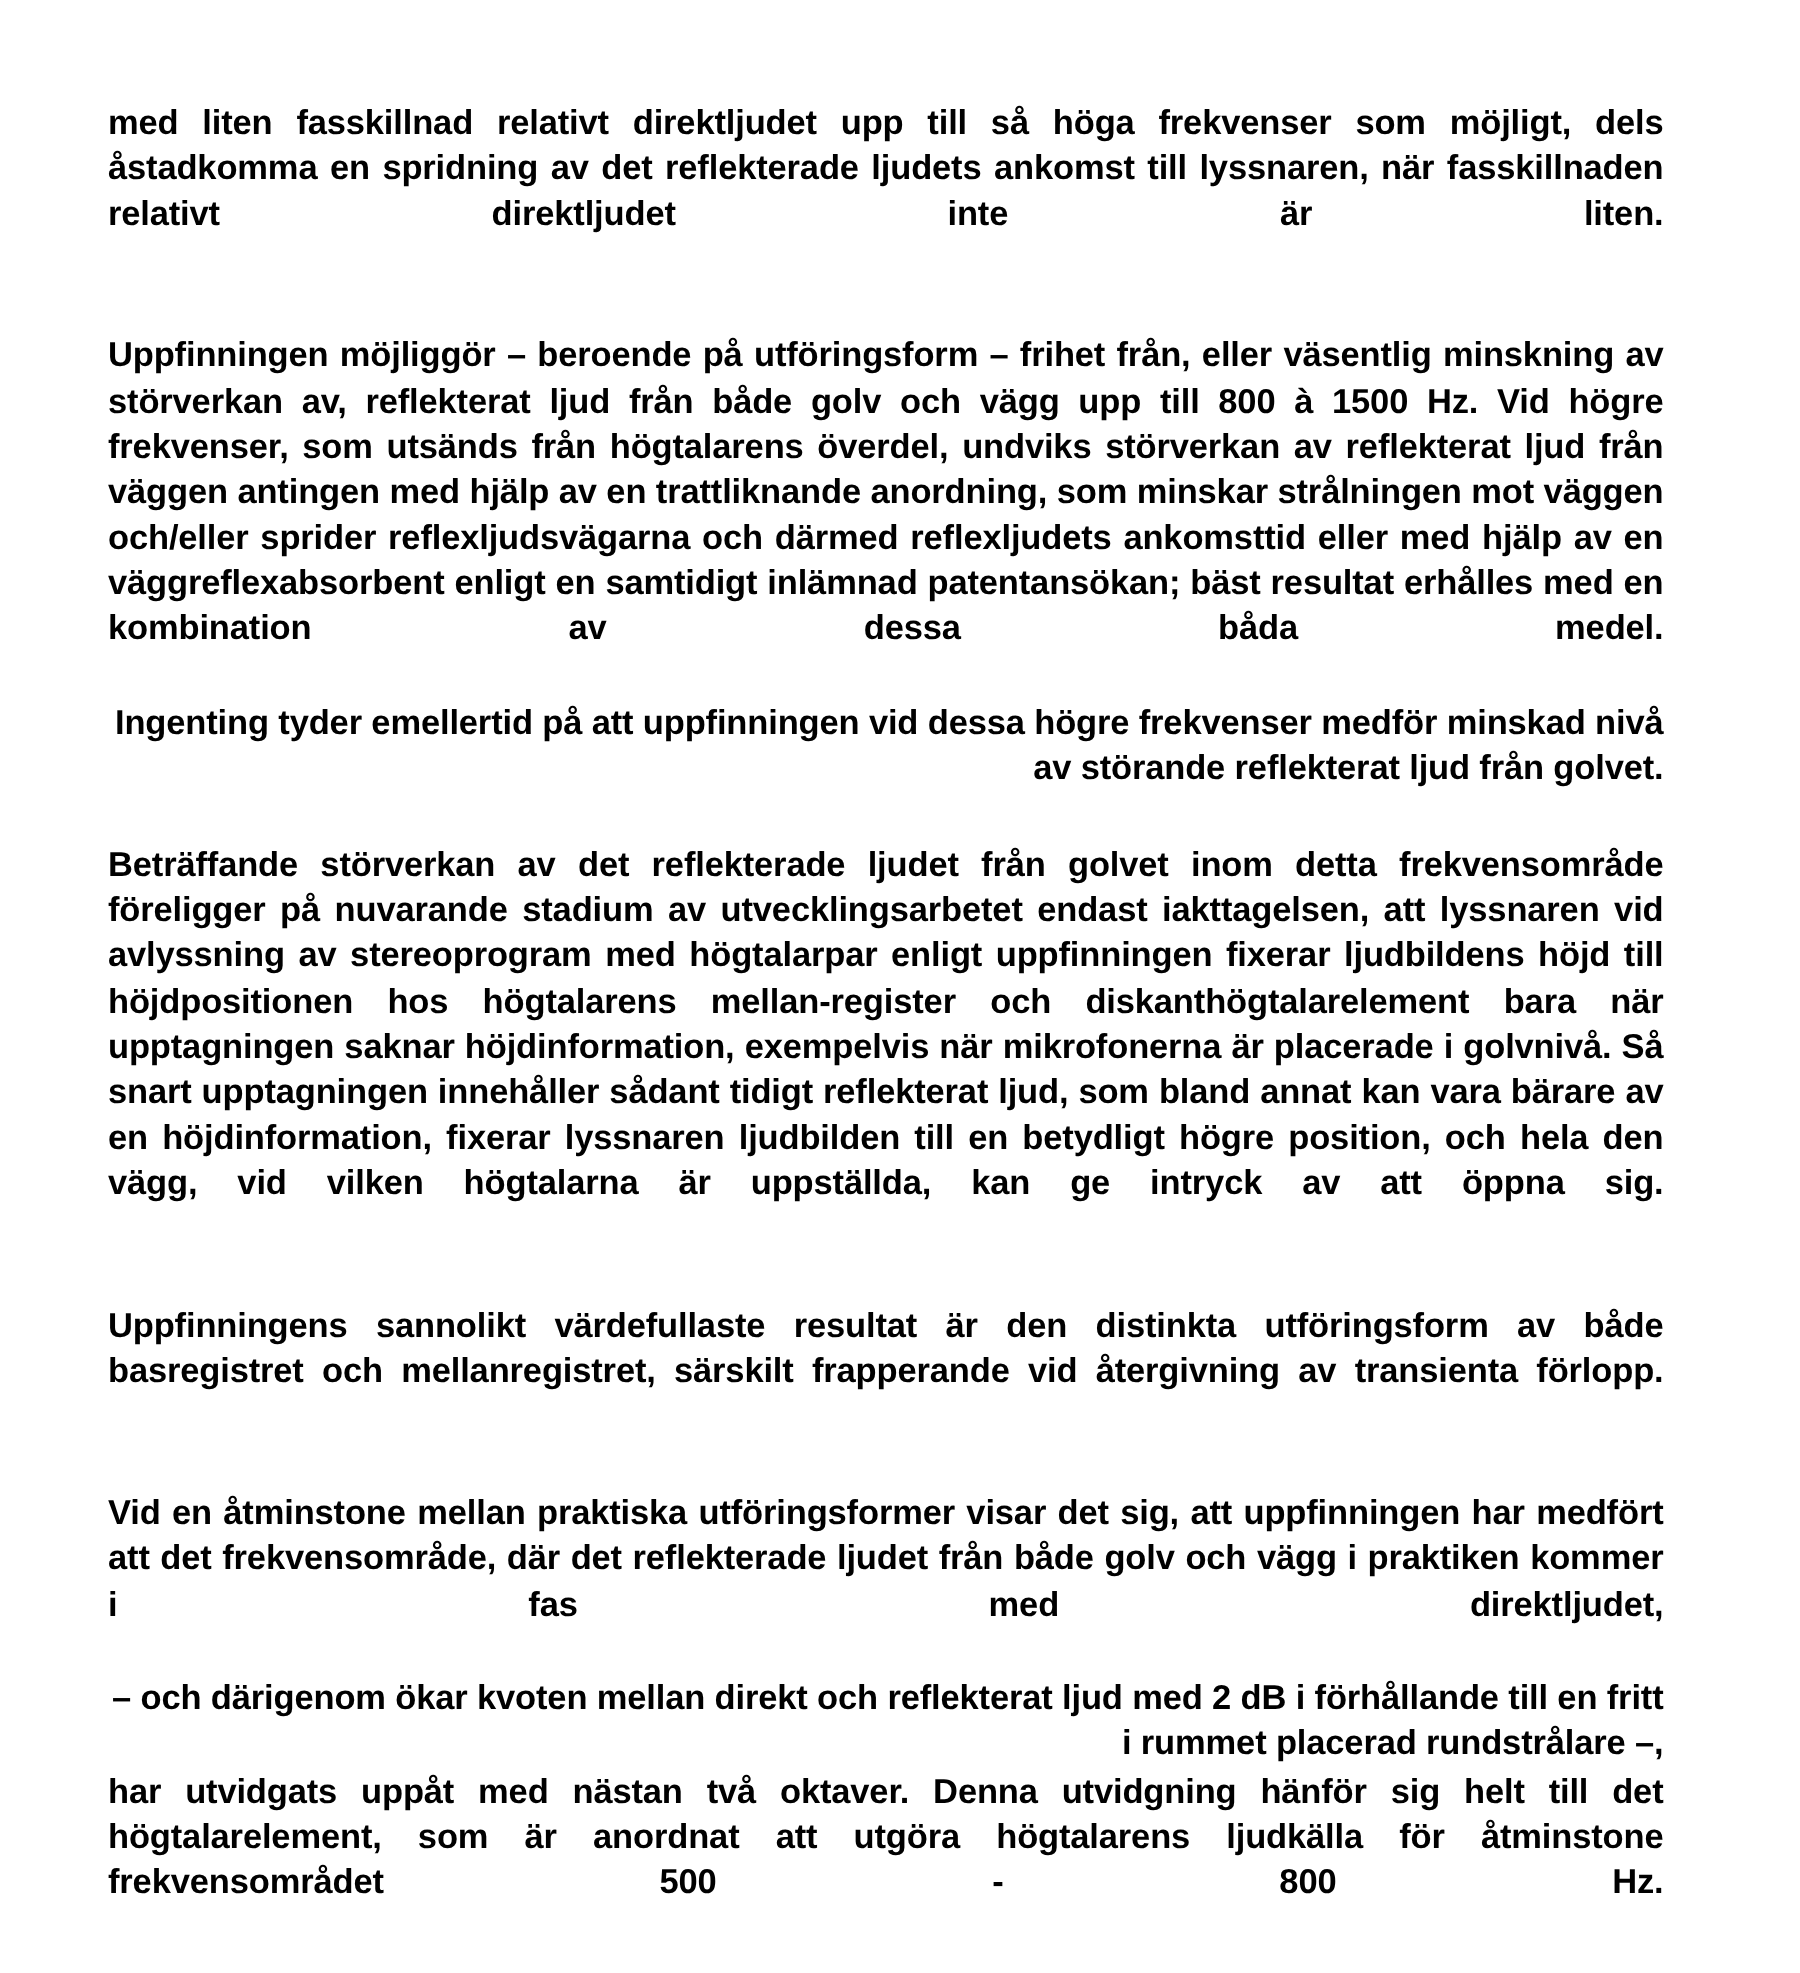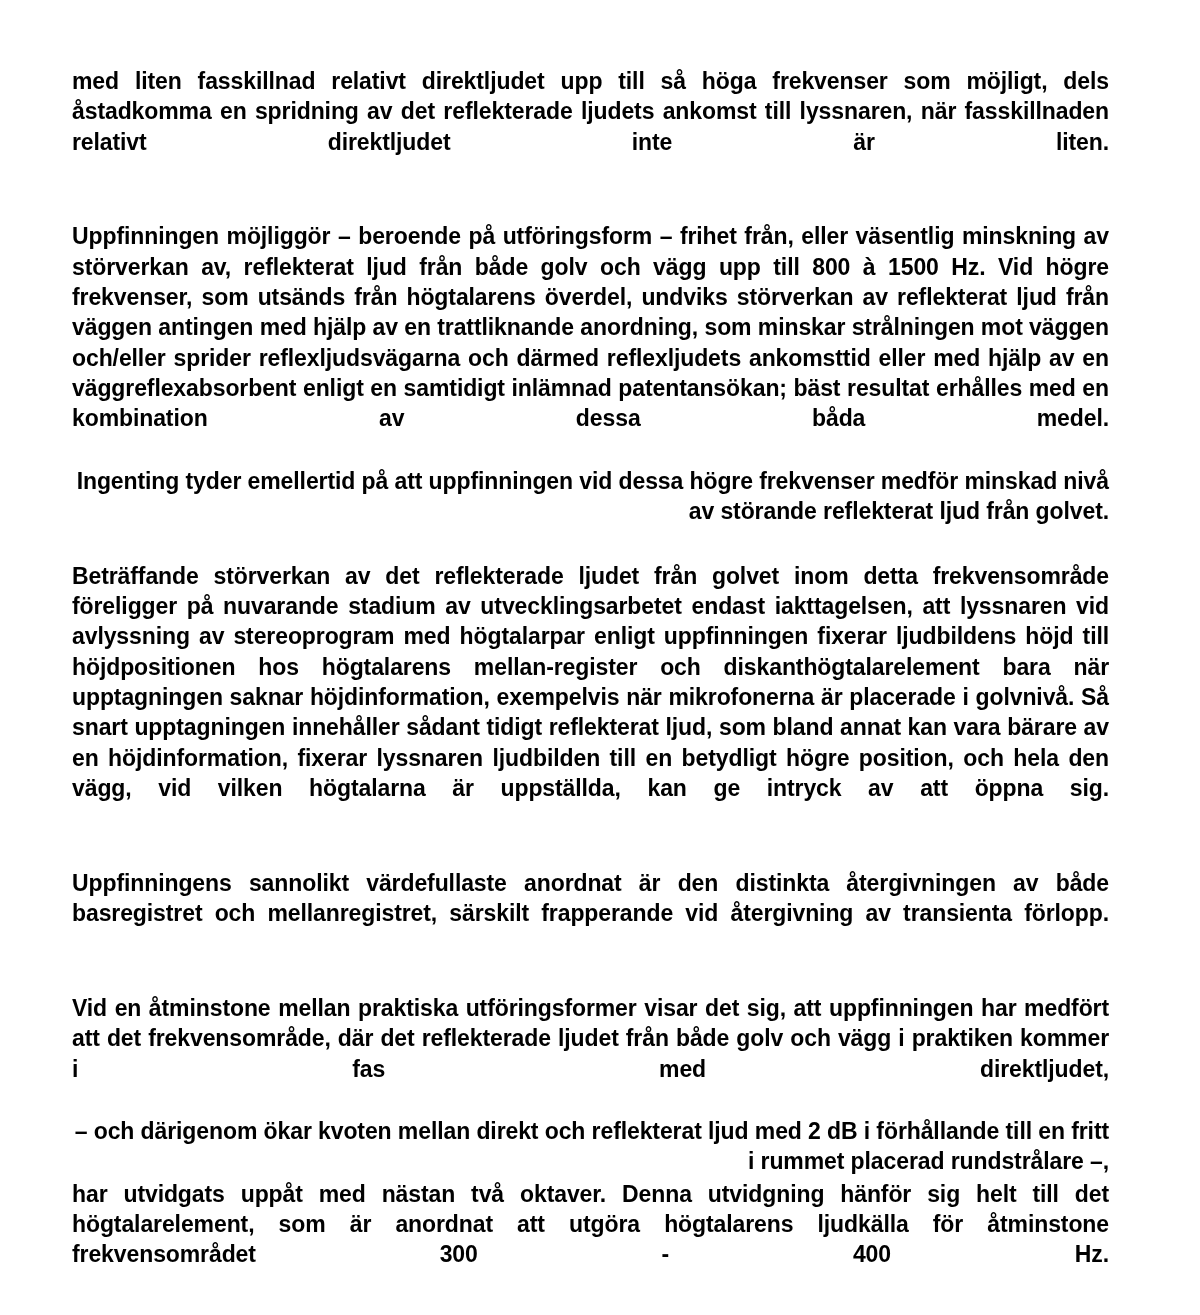--- a/index.html
+++ b/index.html
@@ -74,24 +74,24 @@
     <p class="para flow">Uppfinningen möjliggör – beroende på utföringsform – frihet från, eller väsentlig minskning av störverkan av, reflekterat ljud från både golv och vägg upp till 800 à 1500 Hz. Vid högre frekvenser, som utsänds från högtalarens överdel, undviks störverkan av reflekterat ljud från väggen antingen med hjälp av en trattliknande anordning, som minskar strålningen mot väggen och/eller sprider reflexljudsvägarna och därmed reflexljudets ankomsttid eller med hjälp av en väggreflexabsorbent enligt en samtidigt inlämnad patentansökan; bäst resultat erhålles med en kombination av dessa båda medel.</p>
 
     <p class="para plain">Ingenting tyder emellertid på att uppfinningen vid dessa högre frekvenser medför minskad nivå av störande reflekterat ljud från golvet.</p>
 
     <div class="gap-blank"></div>
 
     <p class="para flow">Beträffande störverkan av det reflekterade ljudet från golvet inom detta frekvensområde föreligger på nuvarande stadium av utvecklingsarbetet endast iakttagelsen, att lyssnaren vid avlyssning av stereoprogram med högtalarpar enligt uppfinningen fixerar ljudbildens höjd till höjdpositionen hos högtalarens mellan-register och diskanthögtalarelement bara när upptagningen saknar höjdinformation, exempelvis när mikrofonerna är placerade i golvnivå. Så snart upptagningen innehåller sådant tidigt reflekterat ljud, som bland annat kan vara bärare av en höjdinformation, fixerar lyssnaren ljudbilden till en betydligt högre position, och hela den vägg, vid vilken högtalarna är uppställda, kan ge intryck av att öppna sig.</p>
 
     <div class="gap-blank"></div>
 
-    <p class="para flow">Uppfinningens sannolikt värdefullaste anordnat är den distinkta återgivningen av både basregistret och mellanregistret, särskilt frapperande vid återgivning av transienta förlopp.</p>
+    <p class="para flow">Uppfinningens sannolikt värdefullaste resultat är den distinkta utföringsform av både basregistret och mellanregistret, särskilt frapperande vid återgivning av transienta förlopp.</p>
 
     <div class="gap-blank"></div>
 
     <p class="para flow">Vid en åtminstone mellan praktiska utföringsformer visar det sig, att uppfinningen har medfört att det frekvensområde, där det reflekterade ljudet från både golv och vägg i praktiken kommer i fas med direktljudet,</p>
 
     <p class="para plain">– och därigenom ökar kvoten mellan direkt och reflekterat ljud med 2 dB i förhållande till en fritt i rummet placerad rundstrålare –,</p>
 
-    <p class="para flow">har utvidgats uppåt med nästan två oktaver. Denna utvidgning hänför sig helt till det högtalarelement, som är anordnat att utgöra högtalarens ljudkälla för åtminstone frekvensområdet 300 - 400 Hz.</p>
+    <p class="para flow">har utvidgats uppåt med nästan två oktaver. Denna utvidgning hänför sig helt till det högtalarelement, som är anordnat att utgöra högtalarens ljudkälla för åtminstone frekvensområdet 500 - 800 Hz.</p>
 
   </div>
 </div>
 
 </body></html>

